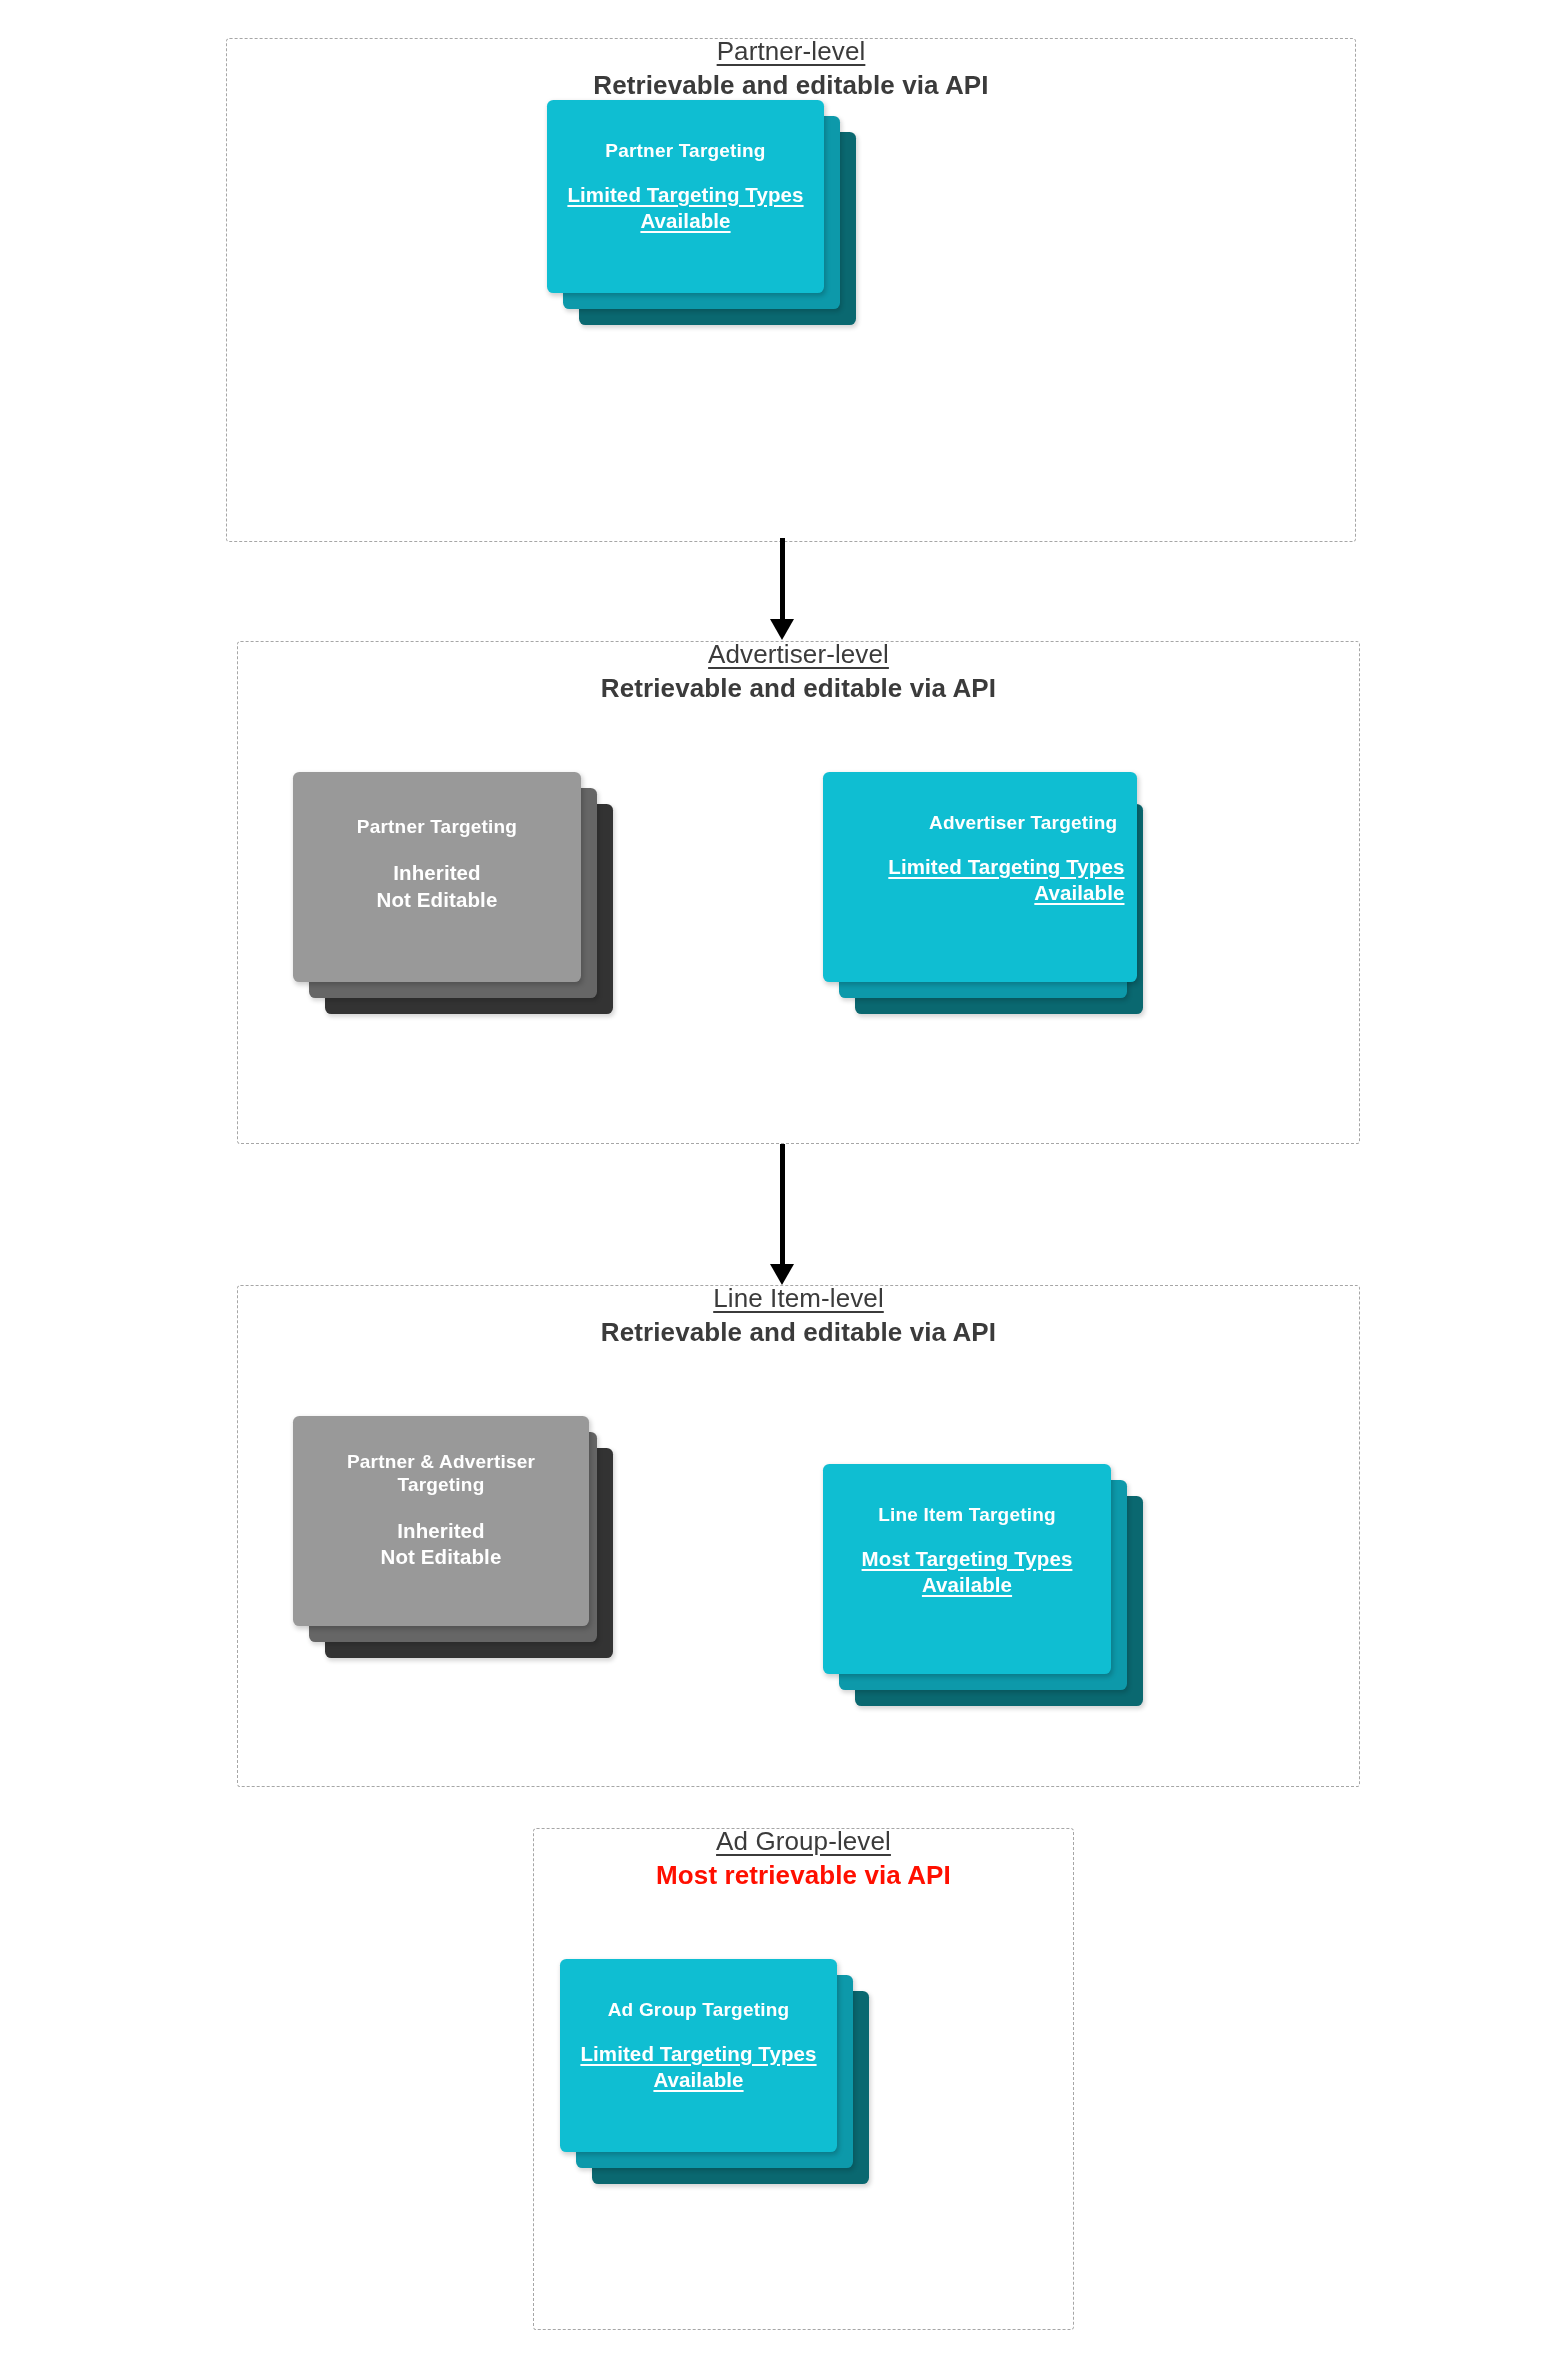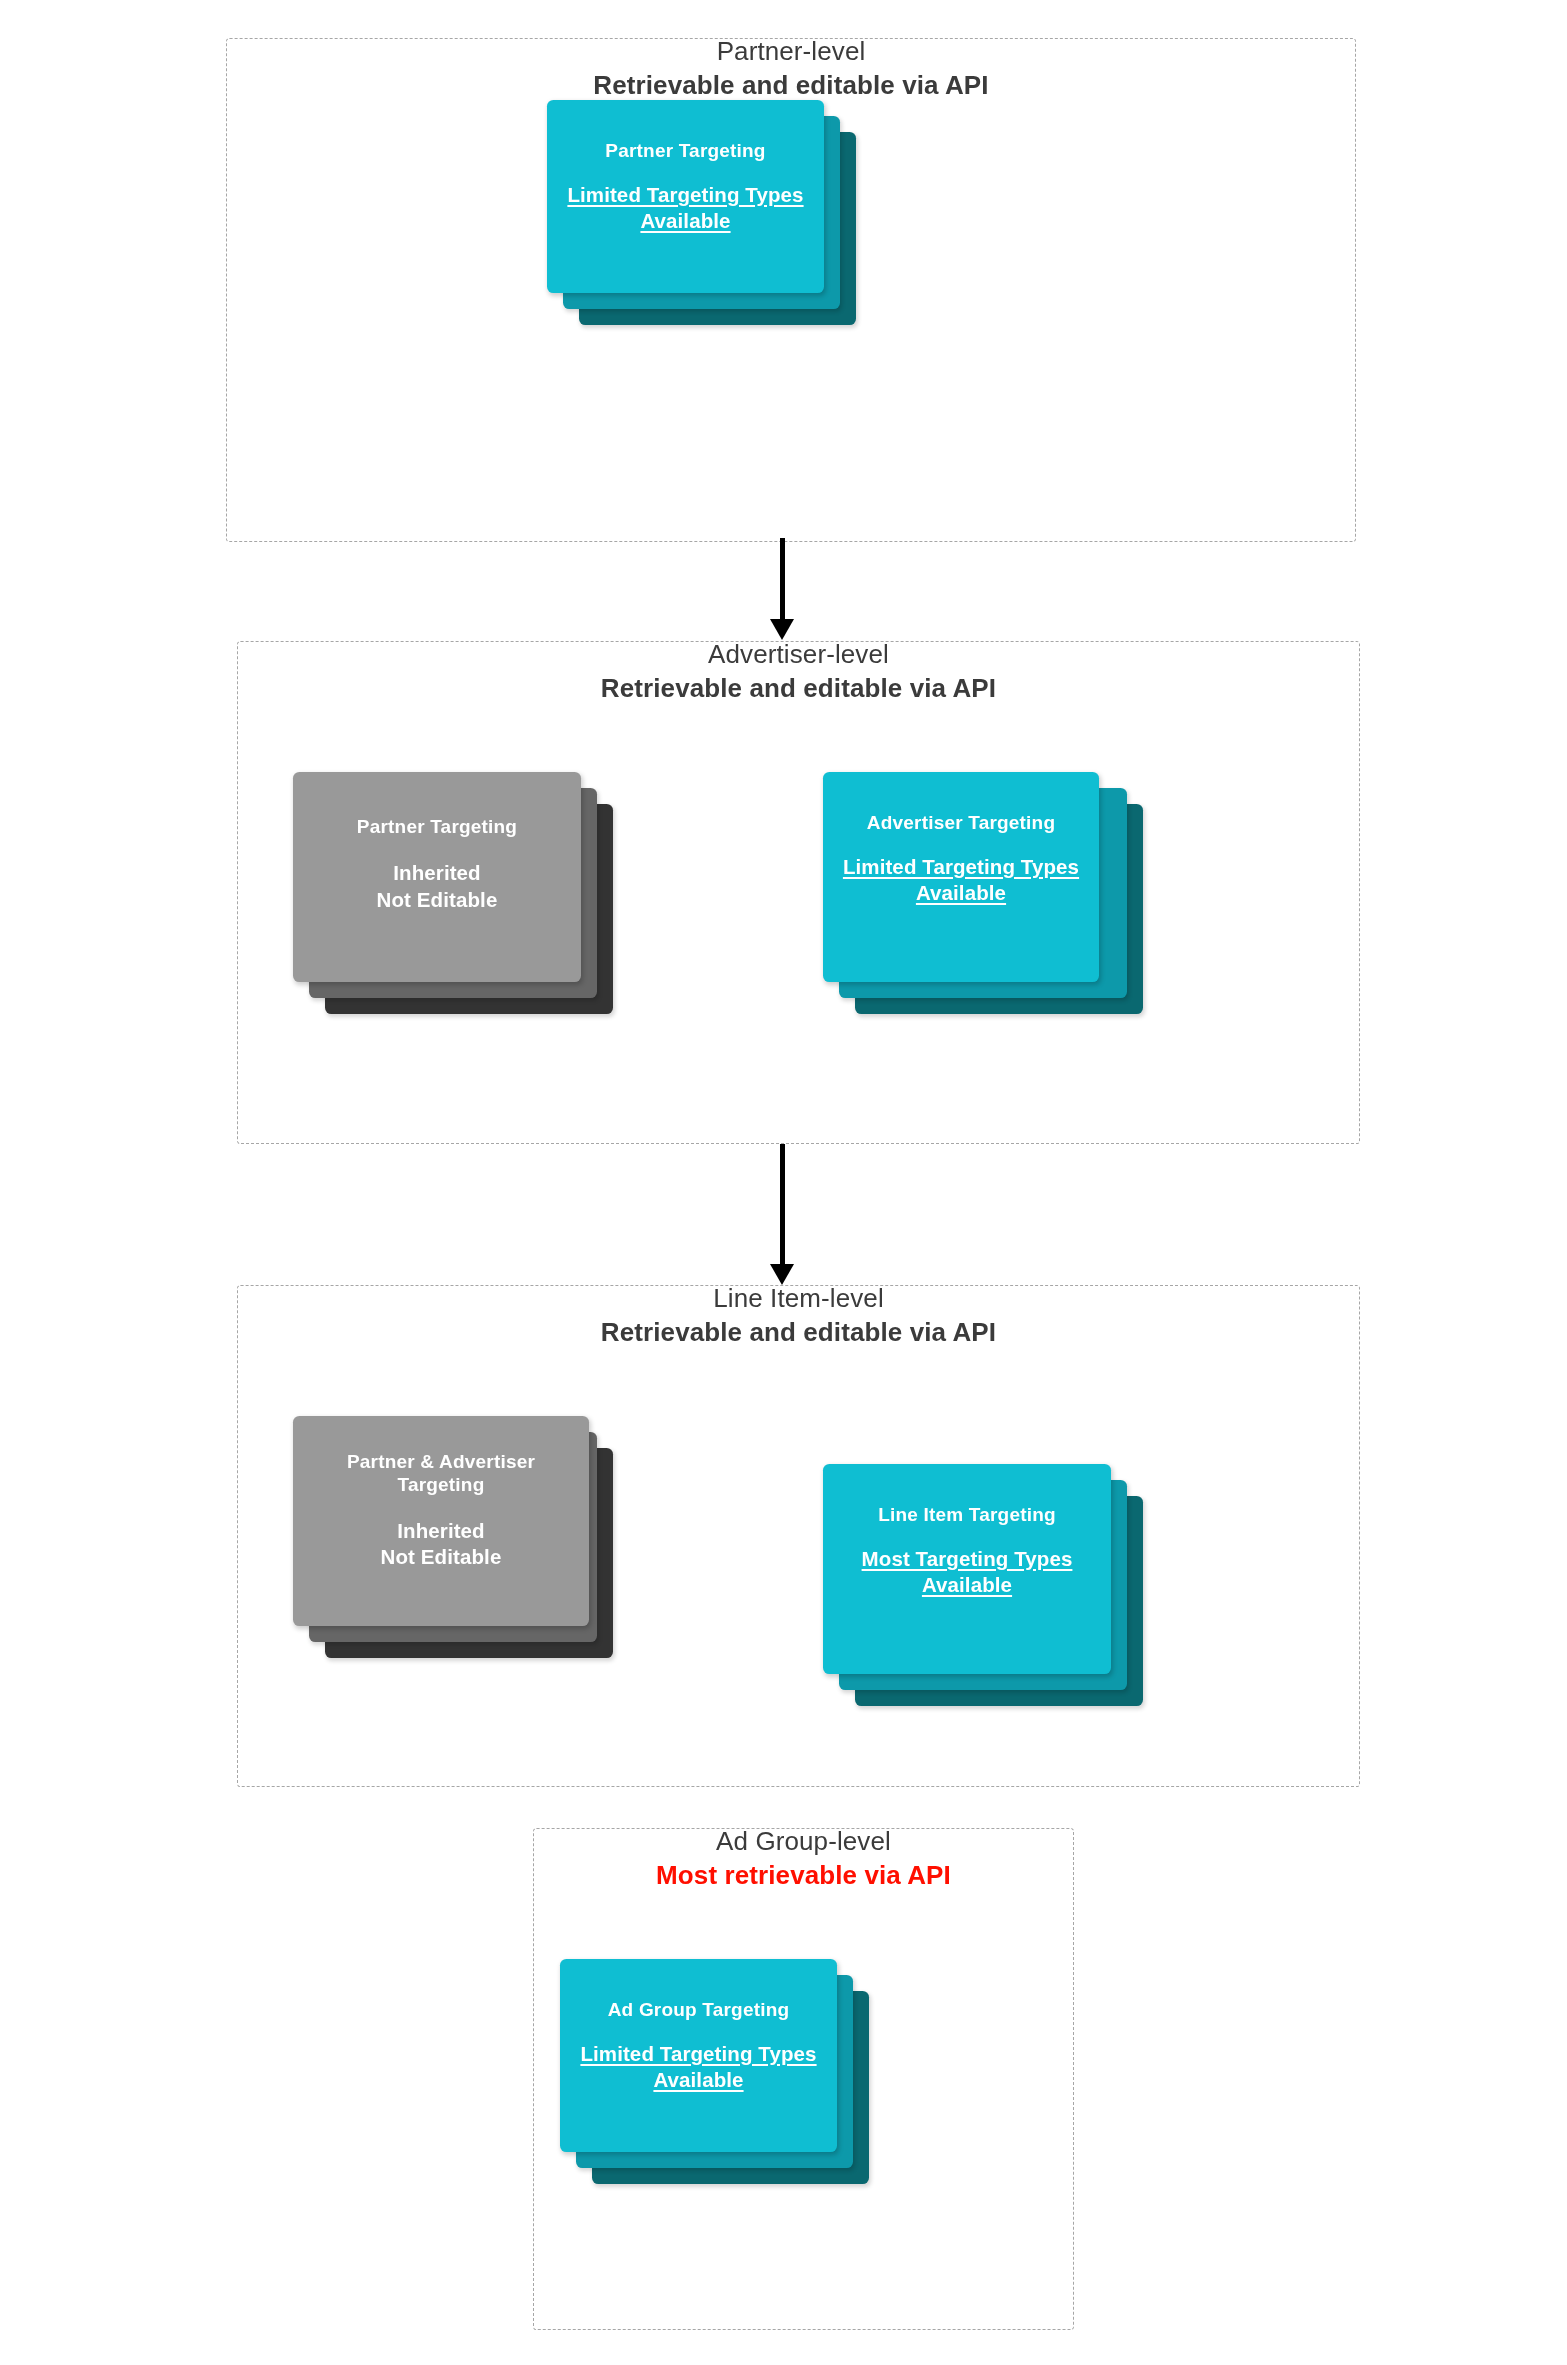--- a/index.html
+++ b/index.html
@@ -33,20 +33,21 @@
     left: 0;
     right: 0;
     text-align: center;
     pointer-events: none;
   }
   .panel-title {
     display: block;
     font-size: 26px;
     font-weight: 400;
     color: #3b3b3b;
+    text-decoration: underline;
     text-underline-offset: 3.6px;
     letter-spacing: 0.1px;
     line-height: 1.24;
   }
   .panel-subtitle {
     display: block;
     font-size: 26px;
     font-weight: bold;
     color: #3b3b3b;
     line-height: 1.3;
@@ -176,21 +177,21 @@
     <div class="layer front" style="width:288px; height:210px;">
       <div class="card-title" style="margin-top:43px;">Partner Targeting</div>
       <div class="card-sub" style="margin-top:22px;">Inherited</div>
       <div class="card-sub">Not Editable</div>
     </div>
   </div>
 
   <div class="stack cyan" id="stack-advertiser-targeting" style="left:585px; top:130px; width:321px; height:244px;">
     <div class="layer back" style="width:288px; height:210px;"></div>
     <div class="layer mid" style="width:288px; height:210px;"></div>
-    <div class="layer front" style="width:276px; height:210px;">
+    <div class="layer front" style="width:314px; height:210px;align-items:flex-end;">
       <div class="card-title" style="margin-top:39px;">Advertiser Targeting</div>
       <div class="card-sub underlined" style="margin-top:19.6px;">Limited Targeting Types</div>
       <div class="card-sub underlined">Available</div>
     </div>
   </div>
 </div>
 
 <div class="arrow" id="arrow-2">
   <div class="shaft"></div>
   <div class="head"></div>

